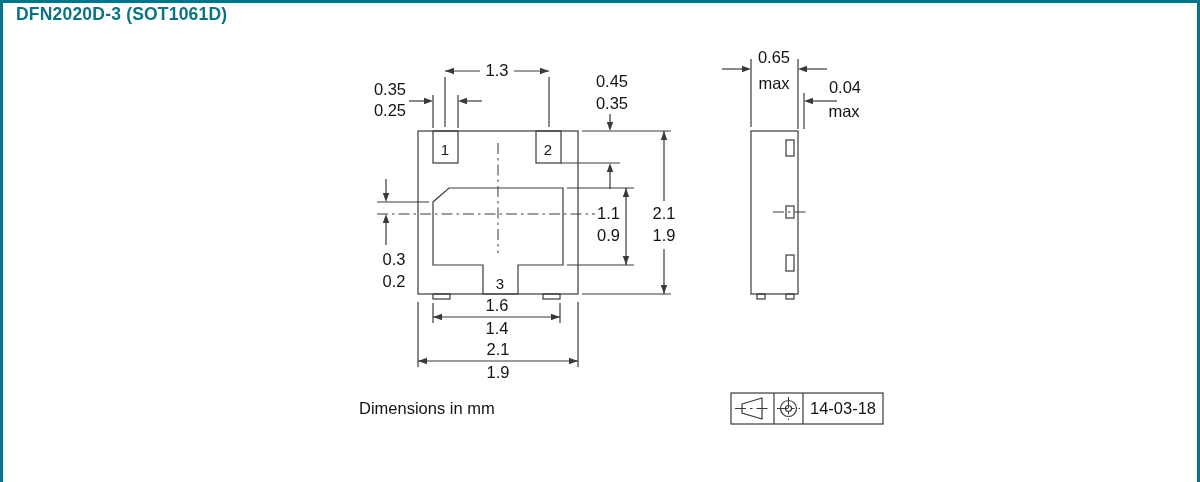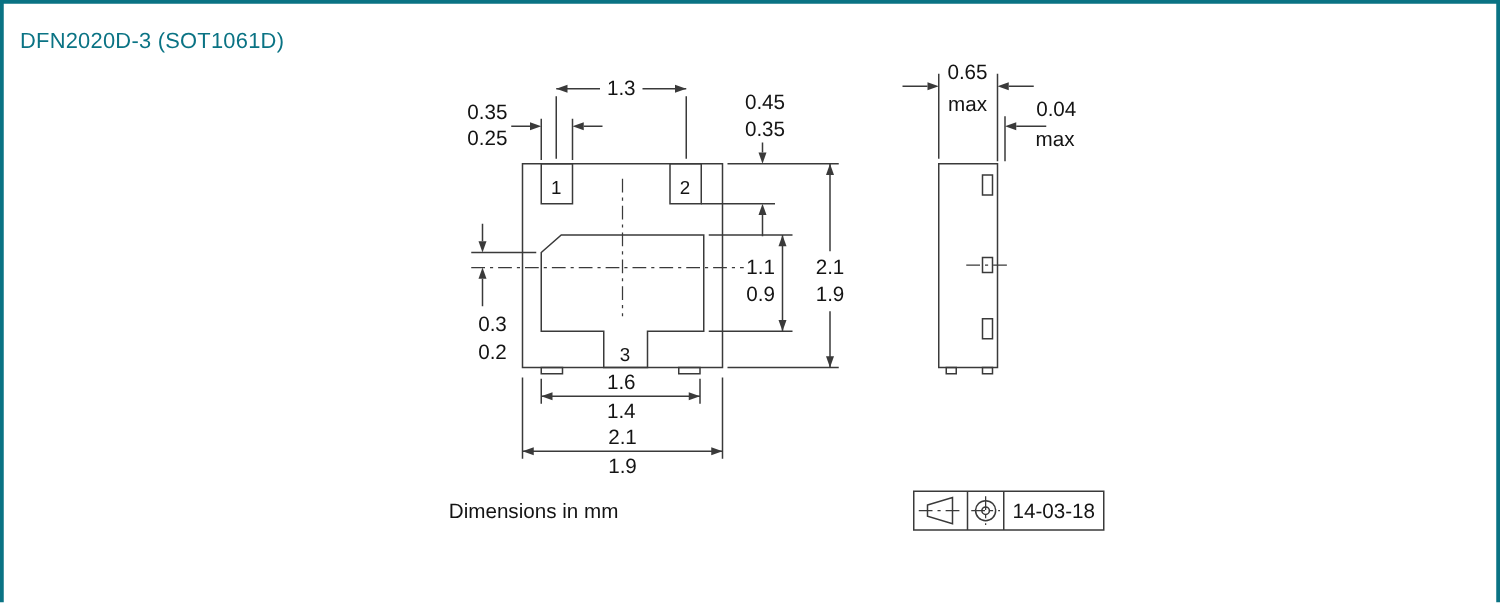--- a/index.html
+++ b/index.html
@@ -3,22 +3,22 @@
 <meta charset="utf-8">
 <style>
   * { margin:0; padding:0; box-sizing:border-box; }
   html, body { width:1200px; height:482px; background:#ffffff; }
   .canvas {
     position:relative; width:1200px; height:482px; background:#fff;
     border-top:3px solid #0a7384; border-left:3px solid #0a7384; border-right:3px solid #0a7384;
     font-family:"Liberation Sans","DejaVu Sans",sans-serif; overflow:hidden;
   }
   .page-title {
-    position:absolute; left:13px; top:19px;
-    font-size:17.5px; font-weight:normal; color:#0a7384; letter-spacing:0.2px;
+    position:absolute; left:13px; top:1px;
+    font-size:17.5px; font-weight:bold; color:#0a7384; letter-spacing:0.2px;
   }
   svg.drawing { position:absolute; left:0; top:0; }
   .drawing line, .drawing rect, .drawing circle, .drawing path {
     stroke:#3a3a3a; stroke-width:1.2; fill:none;
   }
   .drawing polygon { stroke:#3a3a3a; stroke-width:1.2; fill:none; }
   .drawing polygon.ah { fill:#3a3a3a; stroke:none; }
   .drawing .cl { stroke-dasharray:11 4 2.5 4; stroke-width:1; }
   .drawing text {
     font-family:"Liberation Sans","DejaVu Sans",sans-serif;

